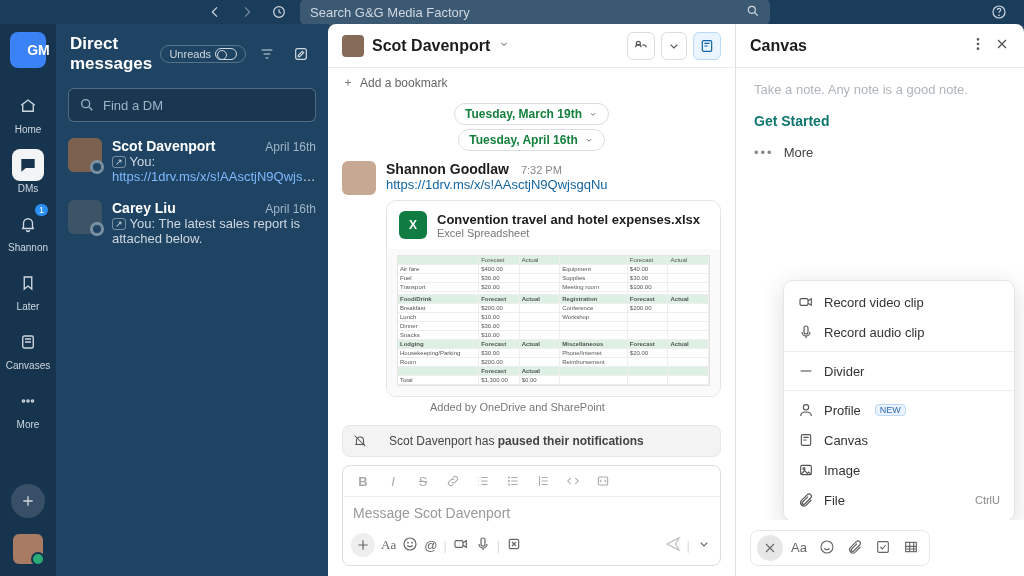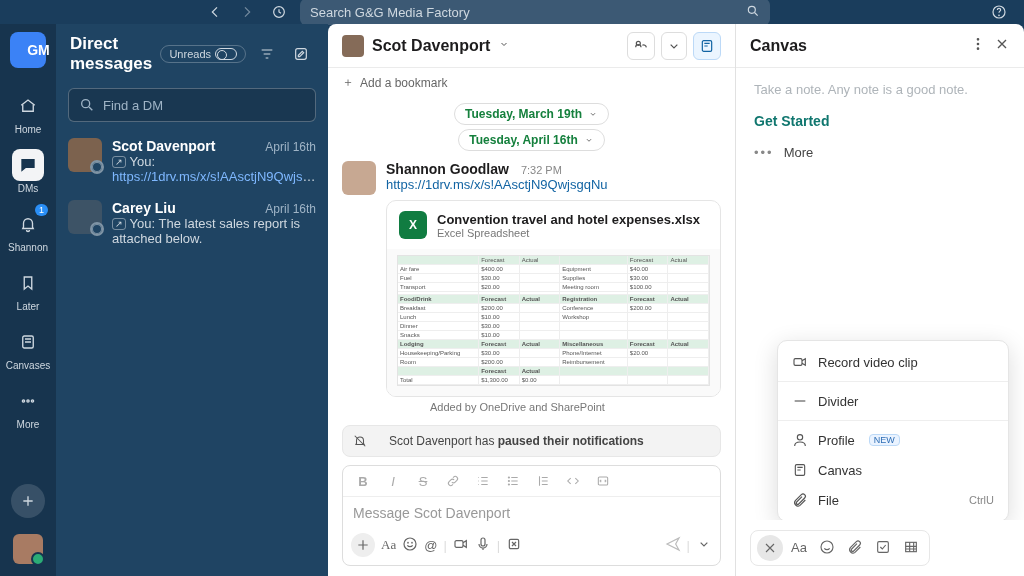--- a/index.html
+++ b/index.html
@@ -87,21 +87,21 @@
   
   .canvas{ width:288px; background:#fff; display:flex; flex-direction:column; border-top-right-radius:8px; overflow:hidden;}
   .cv-head{ height:44px; display:flex; align-items:center; padding:0 14px; border-bottom:1px solid #ebebeb;}
   .cv-head h3{ font-size:16px; font-weight:800;}
   .cv-head .r{ margin-left:auto; display:flex; gap:8px; color:#555;}
   .cv-body{ padding:14px 18px; color:#777; font-size:13px;}
   .cv-body h4{ color:#0f766e; font-size:14px; margin:16px 0 10px;}
   .cv-row{ display:flex; gap:10px; align-items:center; color:#444; padding:6px 0;}
   .cv-row svg{width:16px;height:16px;stroke:#555;fill:none;stroke-width:1.7;}
   .dots{ letter-spacing:2px; color:#888;}
-  .popup{ position:absolute; right:15px; bottom:54px; width:232px; background:#fff; border:1px solid #e5e5e5; border-radius:10px; box-shadow:0 6px 24px rgba(0,0,0,0.14); padding:6px 0;}
+  .popup{ position:absolute; right:9px; bottom:54px; width:232px; background:#fff; border:1px solid #e5e5e5; border-radius:10px; box-shadow:0 6px 24px rgba(0,0,0,0.14); padding:6px 0;}
   .popup .pi{ display:flex; align-items:center; gap:10px; padding:7px 14px; font-size:13px; color:#333; cursor:pointer;}
   .popup .pi svg{width:16px;height:16px;stroke:#555;fill:none;stroke-width:1.7;}
   .popup hr{ border:none; border-top:1px solid #eee; margin:4px 0;}
   .popup .kb{ margin-left:auto; font-size:11px; color:#888;}
   .popup .new{ font-size:9px; background:#eaf3ff; color:#2e6eb5; border:1px solid #bcd9f7; border-radius:4px; padding:0 4px; margin-left:4px;}
   .cv-bottom{ margin-top:auto; padding:10px 14px; display:flex; gap:8px; color:#666; align-items:center; position:relative; background:#fff;}
   .cv-bottom .round{ width:26px;height:26px;border-radius:50%;background:#e7e7e7; display:flex;align-items:center;justify-content:center; color:#888;}
   .cv-bottom .tool{ width:24px;height:24px; display:flex;align-items:center;justify-content:center;}
   .cv-bottom .box{ border:1px solid #e7e7e7; border-radius:8px; padding:4px 6px; display:flex; gap:4px;}
   .cv-bottom svg{width:16px;height:16px;stroke:#666;fill:none;stroke-width:1.7;}
@@ -563,20 +563,27 @@
     </div>
 
     <div class="popup">
       <div class="pi">
           <svg viewBox="0 0 24 24">
             <rect x="3" y="7" width="12" height="10" rx="2"></rect>
             <path d="M15 10l5-3v10l-5-3"></path>
           </svg>
           <span>Record video clip</span>
         </div>
+      <div class="pi">
+          <svg viewBox="0 0 24 24">
+            <rect x="9" y="3" width="6" height="12" rx="3"></rect>
+            <path d="M6 12a6 6 0 0012 0M12 18v3"></path>
+          </svg>
+          <span>Record audio clip</span>
+        </div>
       <hr>
       <div class="pi">
           <svg viewBox="0 0 24 24">
             <path d="M4 12h16"></path>
           </svg>
           <span>Divider</span>
         </div>
       <hr>
       <div class="pi">
           <svg viewBox="0 0 24 24">
@@ -585,20 +592,28 @@
           </svg>
           <span>Profile</span>
           <span class="new">NEW</span>
         </div>
       <div class="pi">
           <svg viewBox="0 0 24 24">
             <rect x="5" y="4" width="14" height="16" rx="2"></rect>
             <path d="M8 8h8M8 12h5"></path>
           </svg>
           <span>Canvas</span>
+        </div>
+      <div class="pi">
+          <svg viewBox="0 0 24 24">
+            <rect x="4" y="5" width="16" height="14" rx="2"></rect>
+            <circle cx="9" cy="10" r="1.5"></circle>
+            <path d="M5 18l5-5 4 4 2-2 4 4"></path>
+          </svg>
+          <span>Image</span>
         </div>
       <div class="pi">
           <svg viewBox="0 0 24 24">
             <path d="M20 12l-8 8a5 5 0 01-7-7l9-9a3.5 3.5 0 015 5l-9 9a2 2 0 01-3-3l8-8"></path>
           </svg>
           <span>File</span>
           <span class="kb">CtrlU</span>
         </div>
     </div>
 

